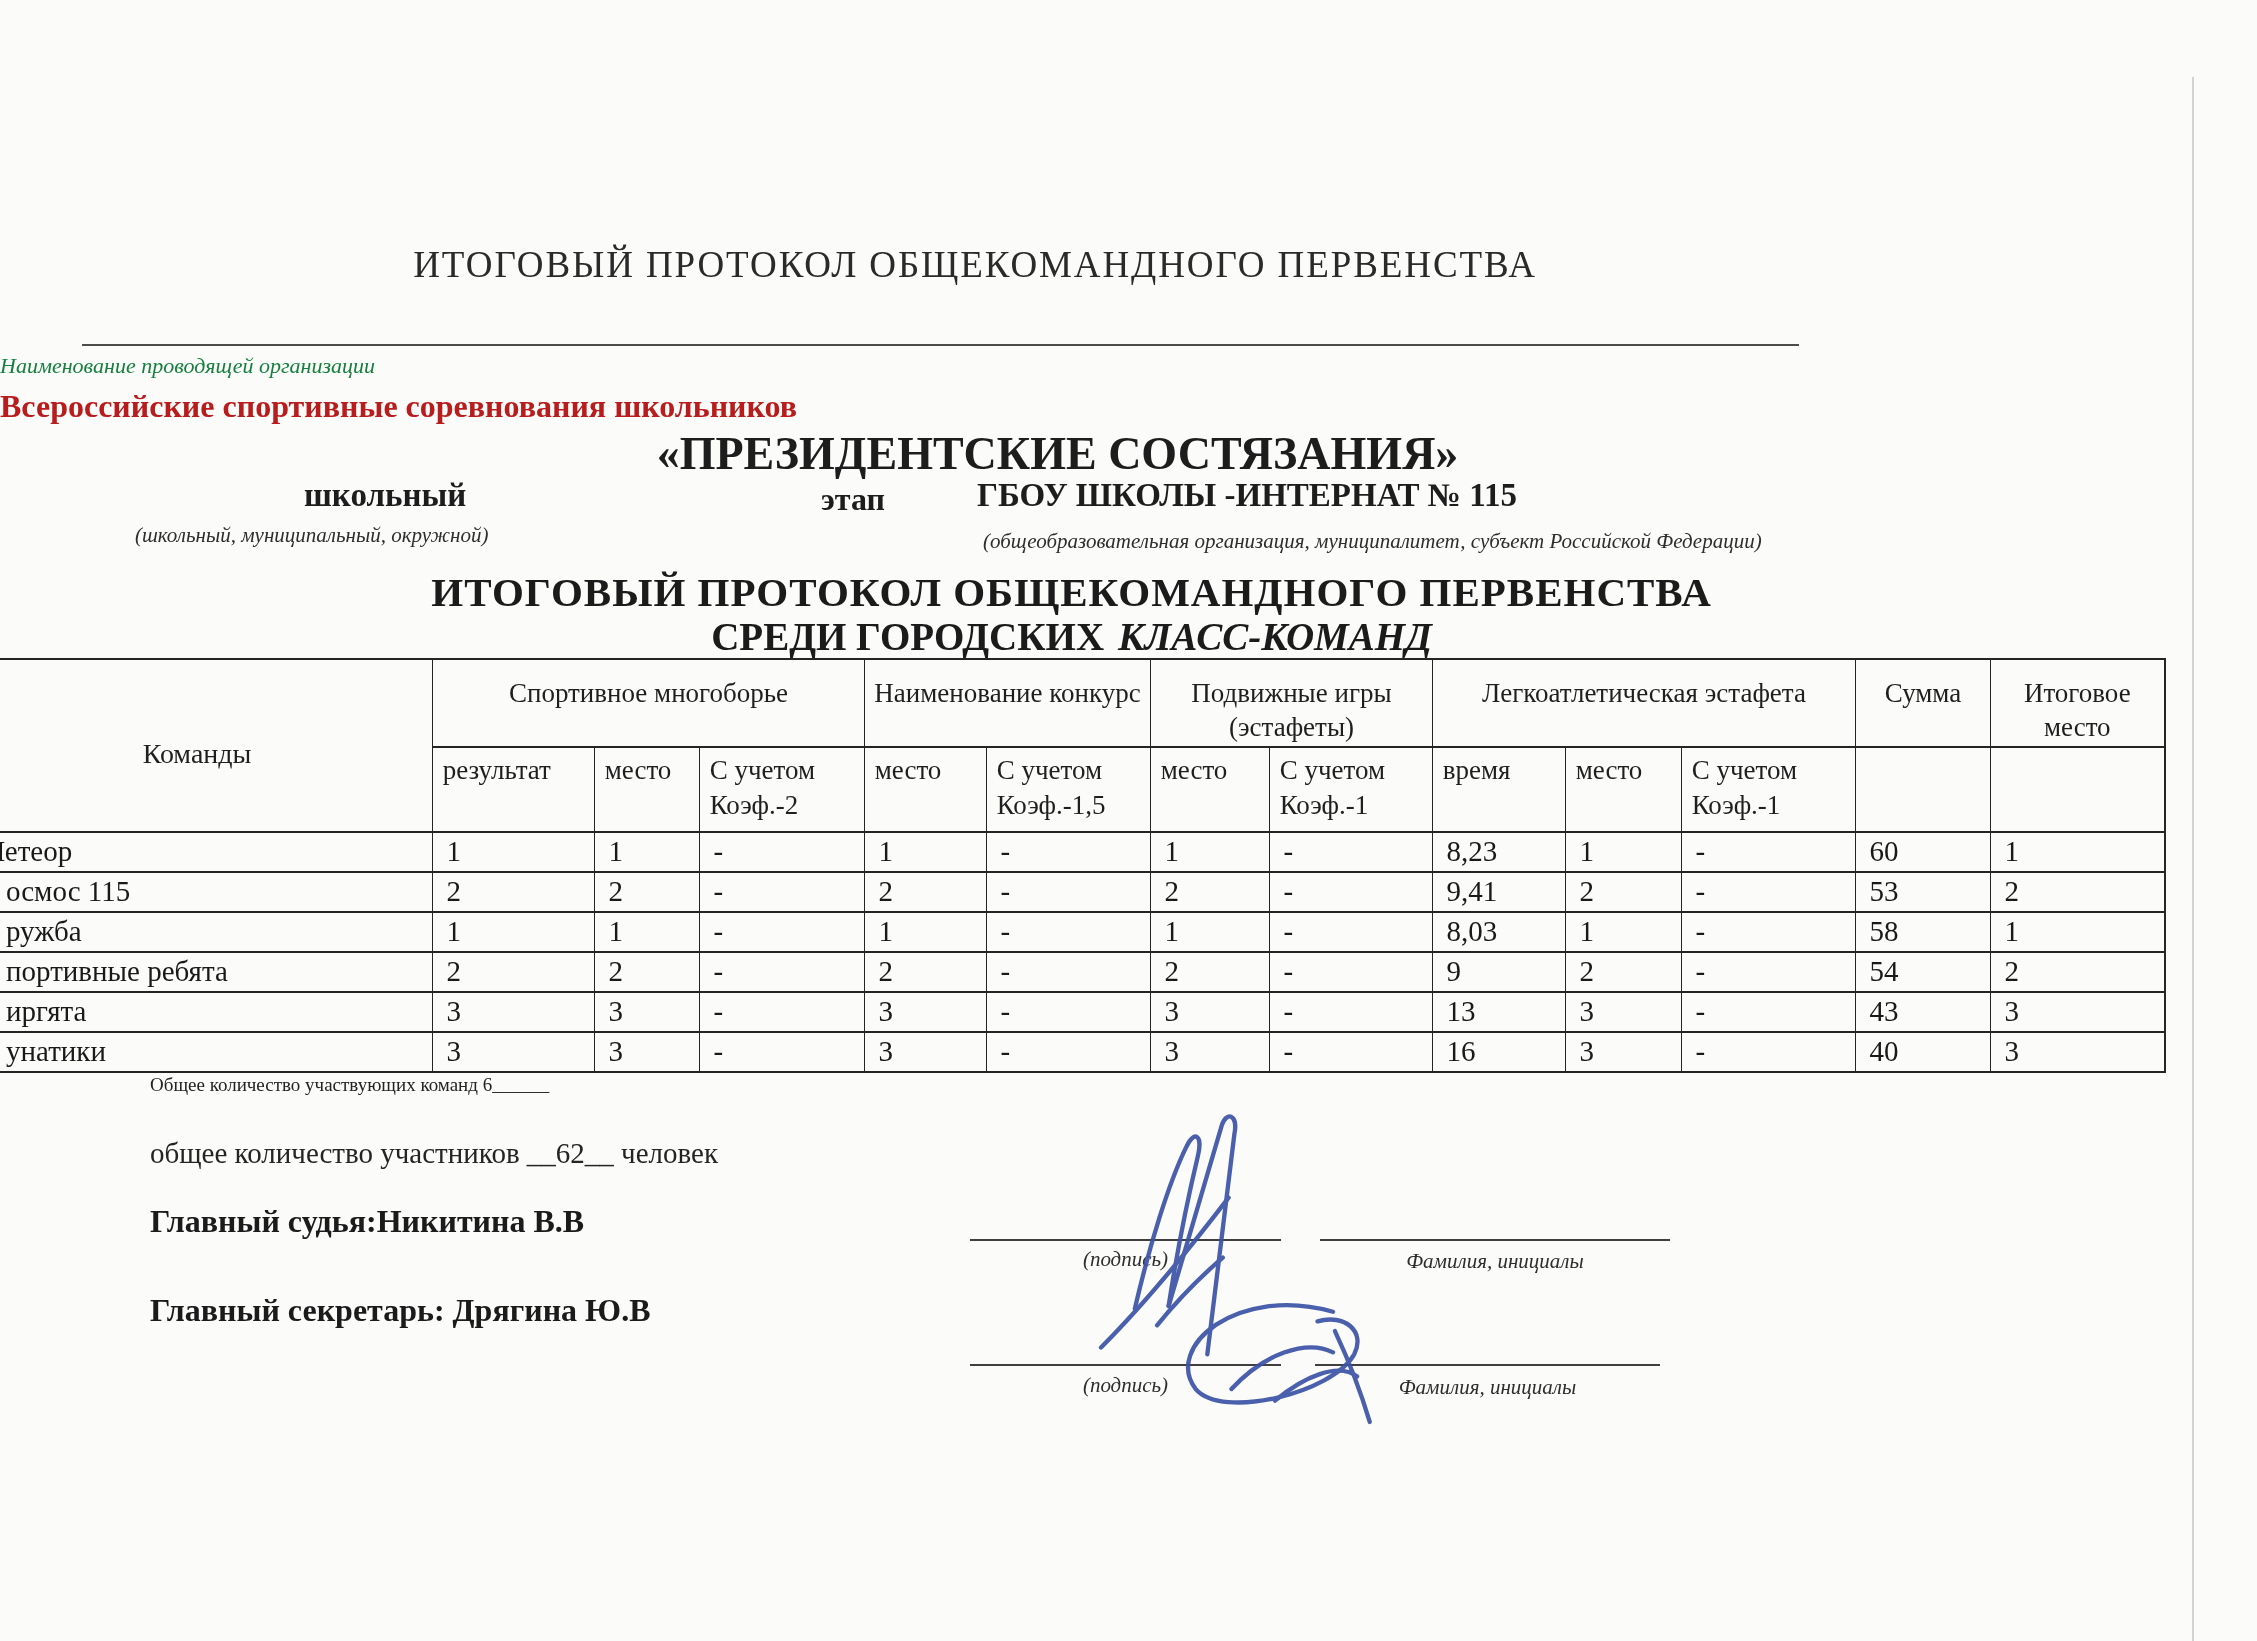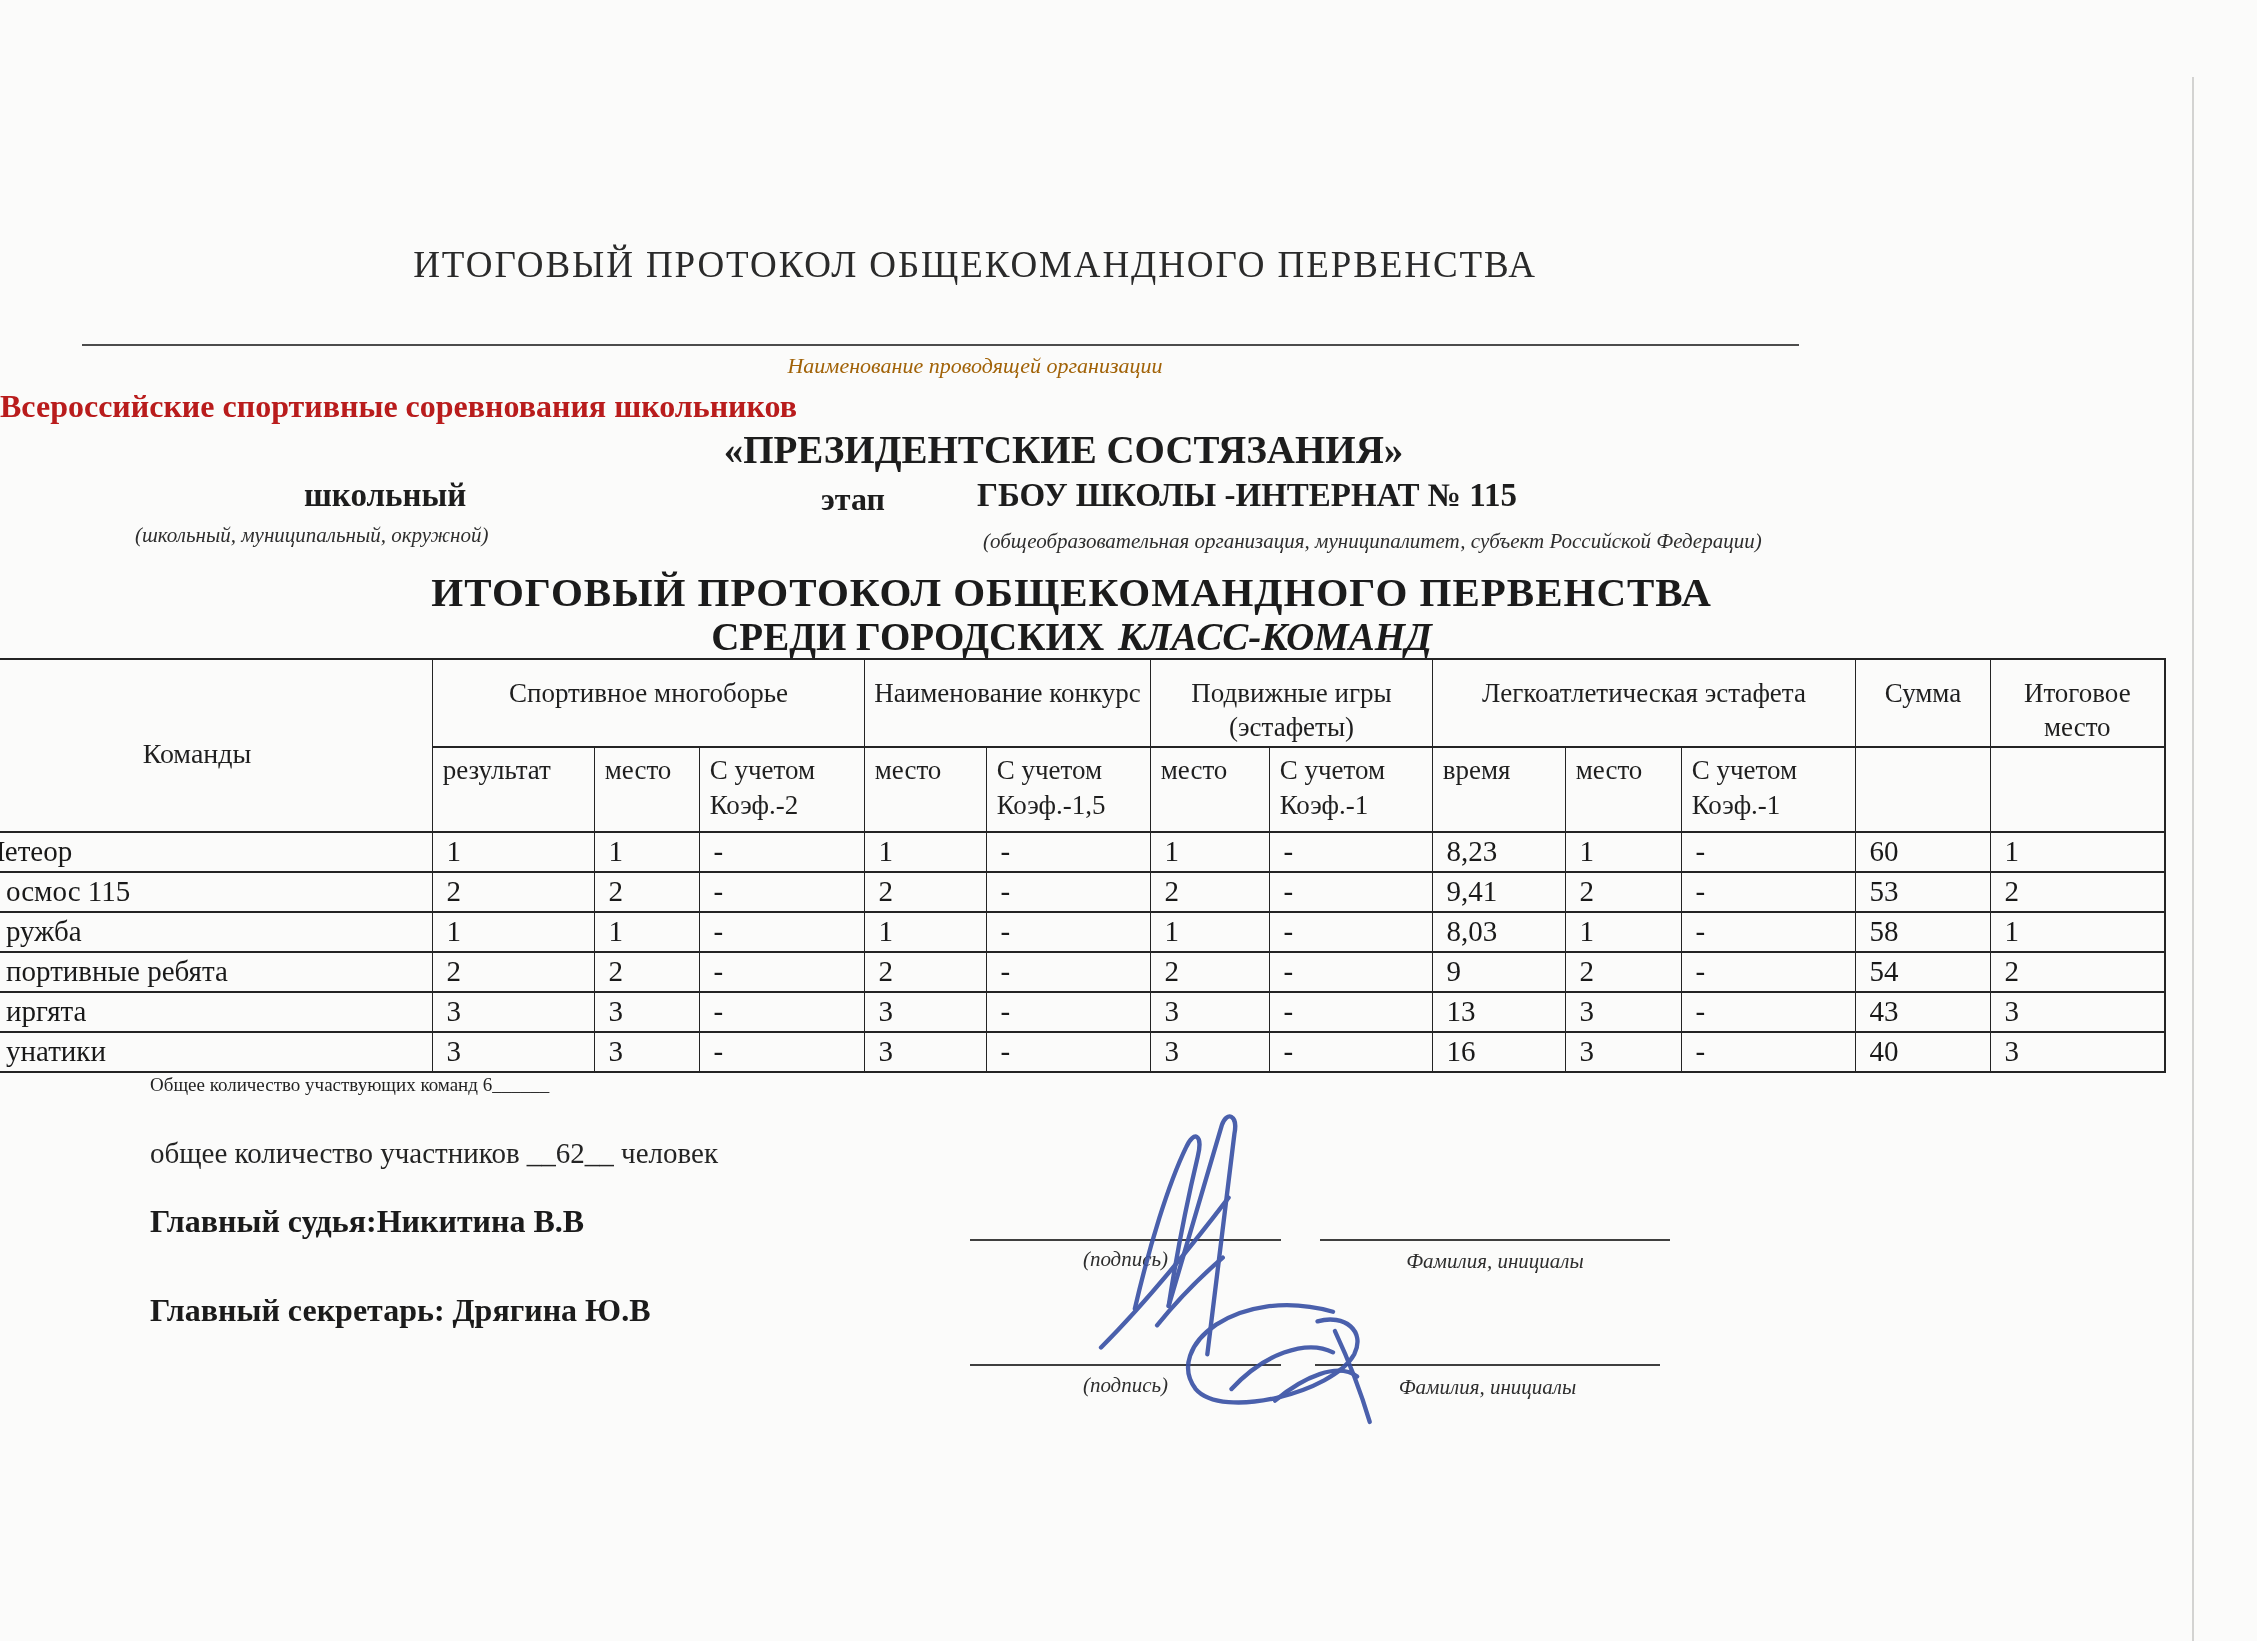--- a/index.html
+++ b/index.html
@@ -18,30 +18,30 @@
   .form-title {
     top: 243px; left: 0; width: 1950px;
     text-align: center;
     font-size: 37px; letter-spacing: 1.9px; color: #2a2a2a;
   }
   .org-rule {
     top: 344px; left: 82px; width: 1717px; height: 0;
     border-top: 2.9px solid #4c4c4c;
   }
   .org-caption {
-    top: 353px; left: 0; width: 1950px; text-align: center;
-    font-size: 22px; font-style: italic; color: #a16207;
+    top: 353px; left: 0; width: 1950px; text-align: left;
+    font-size: 22px; font-style: italic; color: #15803d;
   }
   .comp-line1 {
     top: 388px; left: 0; width: 2105px; text-align: left;
     font-size: 32px; font-weight: bold; color: #b91c1c;
   }
   .comp-line2 {
-    top: 427px; left: 16px; width: 2095px; text-align: center;
-    font-size: 39px; font-weight: bold; color: #1d1d1d;
+    top: 427px; left: 10px; width: 2095px; text-align: center;
+    font-size: 46px; font-weight: bold; color: #1d1d1d;
   }
   .stage-value { top: 477px; left: 304px; font-size: 33px; font-weight: bold; color: #1d1d1d; }
   .stage-word  { top: 481px; left: 821px; font-size: 32px; font-weight: bold; color: #1d1d1d; }
   .org-name    { top: 477px; left: 977px; font-size: 33px; font-weight: bold; color: #1d1d1d; }
   .stage-note  { top: 523px; left: 135px; font-size: 21px; font-style: italic; color: #2e2e2e; }
   .org-note    { top: 529px; left: 983px; font-size: 21px; font-style: italic; color: #2e2e2e; }
   .prot-title {
     top: 568px; left: 0; width: 2143px; text-align: center;
     font-size: 41px; font-weight: bold; color: #1b1b1b; letter-spacing: 1px;
   }

